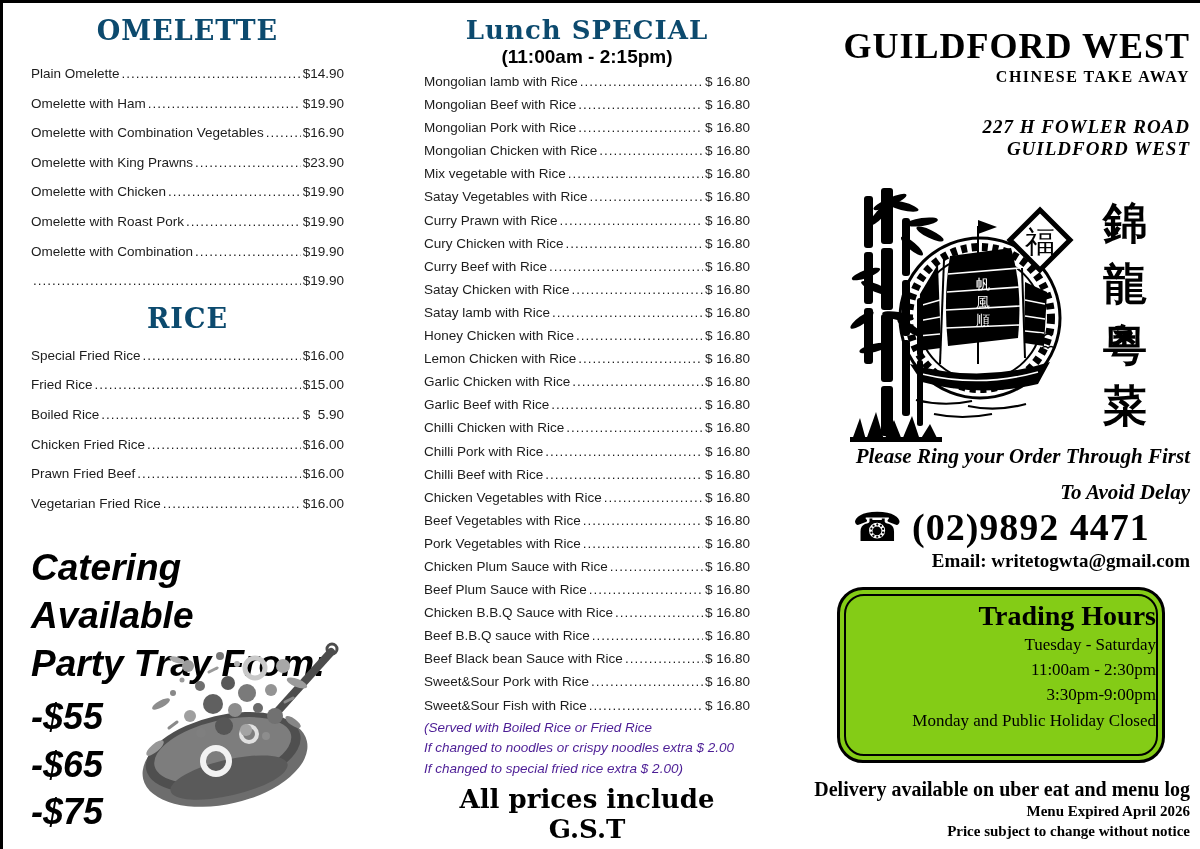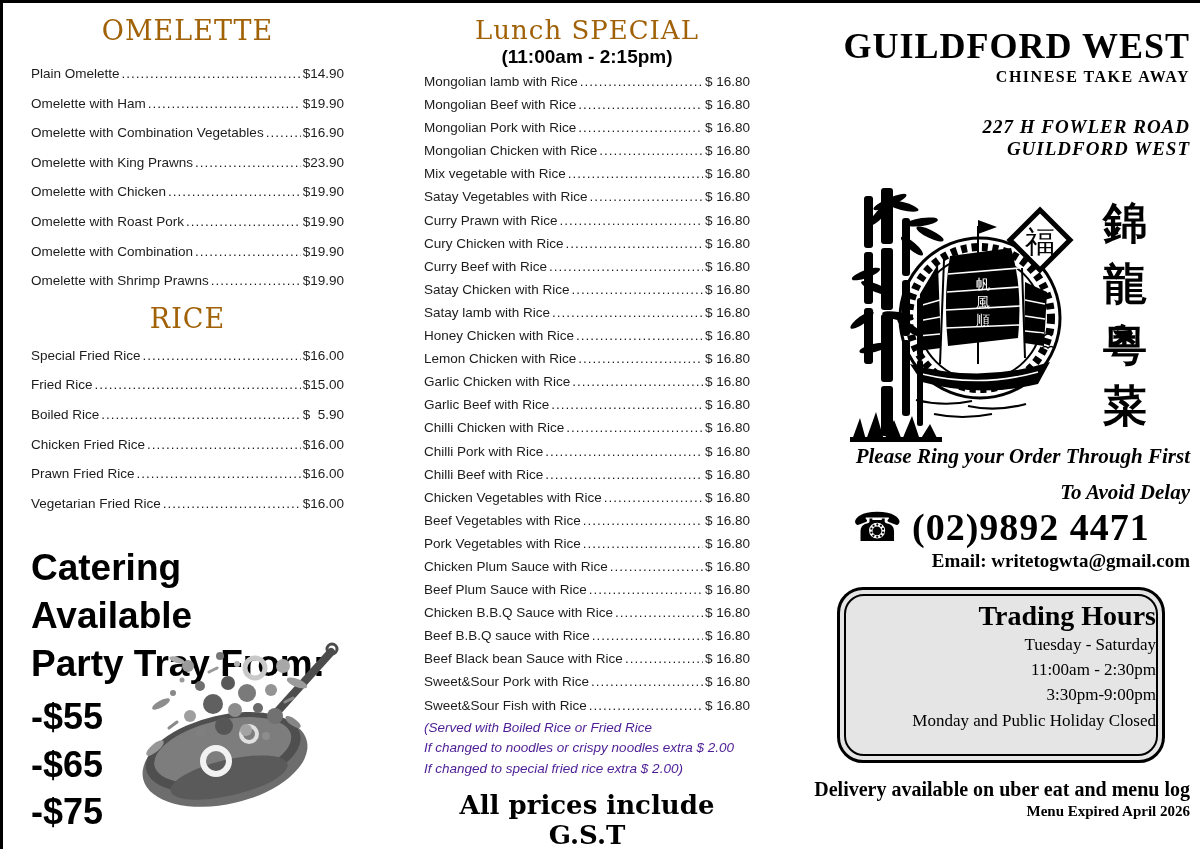--- a/index.html
+++ b/index.html
@@ -11,21 +11,21 @@
   .scan-edge-top { position:absolute; top:0; left:0; width:1200px; height:3px; background:#000; }
   .scan-edge-left { position:absolute; top:0; left:0; width:3px; height:849px; background:#000; }
 
   
   .col-left  { position:absolute; left:31px;  top:0; width:313px; }
   .col-mid   { position:absolute; left:424px; top:0; width:326px; }
   .col-right { position:absolute; left:812px; top:0; width:378px; text-align:right; }
 
   
   .sec-title {
-    font-family:"DejaVu Serif", serif; font-weight:400; color:#a16207;
+    font-family:"DejaVu Serif", serif; font-weight:700; color:#0c4a6e;
     font-size:27px; line-height:32px; text-align:center; letter-spacing:1px;
   }
   .sec-title.omelette { margin-top:15px; }
   .sec-title.rice     { margin-top:7px; }
   .sec-title.lunch    { margin-top:15px; line-height:30px; font-size:26px; }
   .lunch-sub {
     font-weight:700; font-size:19px; line-height:23px; text-align:center; color:#000;
   }
 
   
@@ -38,29 +38,29 @@
   .list-lunch    { margin-top:2px; }
   .item-name  { white-space:nowrap; color:#1c1c1c; }
   .dots { flex:1; overflow:hidden; white-space:nowrap; color:#1c1c1c; margin:0 2px; }
   .dots::after { content:"........................................................................................................................."; letter-spacing:1px; }
   .item-price { white-space:pre; text-align:right; color:#1c1c1c; }
 
   
   .lunch-notes { margin-top:1px; }
   .lunch-note { font-style:italic; font-size:13.5px; line-height:20.5px; color:#4c1d95; }
   .gst-footer {
-    margin-top:11px; font-family:"DejaVu Serif", serif; font-weight:700;
+    margin-top:5px; font-family:"DejaVu Serif", serif; font-weight:700;
     font-size:26px; line-height:30px; text-align:center; color:#000;
   }
 
   
   .catering-line {
     font-weight:900; font-size:37px; line-height:48px; color:#000; letter-spacing:0;
   }
-  .catering-block { margin-top:26px; }
+  .catering-block { margin-top:26px;font-style:italic; }
   .catering-prices { margin-top:5px; }
   .catering-price { font-weight:900; font-size:36px; line-height:47.5px; color:#000; }
   .wok-wrap { position:absolute; left:125px; top:638px; width:220px; height:175px; }
 
   
   .serif { font-family:"Liberation Serif", serif; color:#000; }
   .biz-name   { margin-top:27px; font-weight:700; font-size:36px; line-height:38px; letter-spacing:1px; }
   .biz-type   { font-weight:700; font-size:16px; line-height:24px; letter-spacing:1.5px; }
   .biz-addr   { font-weight:700; font-style:italic; font-size:19px; line-height:22px; letter-spacing:1px; }
   .addr-block { margin-top:27px; }
@@ -69,21 +69,21 @@
   .logo-char  { font-family:"DejaVu Sans", sans-serif; font-size:44px; line-height:61px; color:#000; font-weight:700; }
   .delay-1 { margin-top:12px; font-weight:700; font-style:italic; font-size:21px; line-height:24px; }
   .delay-2 { font-weight:700; font-style:italic; font-size:21px; line-height:24px; }
   .phone-row { height:46px; display:flex; justify-content:center; align-items:center; gap:10px; }
   .phone-icon { font-family:"DejaVu Sans", sans-serif; font-size:40px; line-height:40px; color:#000; }
   .phone-number { font-weight:700; font-size:38px; line-height:42px; letter-spacing:1px; }
   .email-line { font-weight:700; font-size:19px; line-height:22px; }
 
   .hours-box {
     margin:15px auto 0 auto; width:328px; height:176px;
-    border:3px solid #000; border-radius:26px; padding:4px; background:#e5e5e5;
+    border:3px solid #000; border-radius:26px; padding:4px; background:#84cc16;
   }
   .hours-inner { width:100%; height:100%; border:2px solid #000; border-radius:20px; }
   .hours-title { margin-top:4px; font-weight:700; font-size:28px; line-height:32px; }
   .hours-line  { font-weight:400; font-size:17px; line-height:25.2px; }
 
   .delivery-note { margin-top:14px; font-weight:700; font-size:20px; line-height:24px; }
   .expiry-note   { margin-top:1px; font-weight:700; font-size:15px; line-height:18px; }
   .pricechange-note { margin-top:2px; font-weight:700; font-size:15px; line-height:18px; }
 </style>
 </head>
@@ -133,21 +133,20 @@
           <span class="item-price">$19.90</span>
         </div>
 
         <div class="menu-row">
           <span class="item-name">Omelette with Combination</span>
           <span class="dots"></span>
           <span class="item-price">$19.90</span>
         </div>
 
         <div class="menu-row">
-          <span class="item-name">Omelette with Shrimp Prawns</span>
           <span class="dots"></span>
           <span class="item-price">$19.90</span>
         </div>
       </div>
 
     <div class="sec-title rice">RICE</div>
     <div class="menu-list rows-left list-rice">
 
         <div class="menu-row">
           <span class="item-name">Special Fried Rice</span>
@@ -167,21 +166,21 @@
           <span class="item-price">$  5.90</span>
         </div>
 
         <div class="menu-row">
           <span class="item-name">Chicken Fried Rice</span>
           <span class="dots"></span>
           <span class="item-price">$16.00</span>
         </div>
 
         <div class="menu-row">
-          <span class="item-name">Prawn Fried Rice</span>
+          <span class="item-name">Prawn Fried Beef</span>
           <span class="dots"></span>
           <span class="item-price">$16.00</span>
         </div>
 
         <div class="menu-row">
           <span class="item-name">Vegetarian Fried Rice</span>
           <span class="dots"></span>
           <span class="item-price">$16.00</span>
         </div>
       </div>
@@ -566,14 +565,15 @@
             <div class="serif hours-line">3:30pm-9:00pm</div>
 
 
             <div class="serif hours-line">Monday and Public Holiday Closed</div>
           </div>
       </div>
     </div>
 
     <div class="serif delivery-note">Delivery available on uber eat and menu log</div>
     <div class="serif expiry-note">Menu Expired April 2026</div>
+    <div class="serif pricechange-note">Price subject to change without notice</div>
   </div>
 </div>
 
 </body></html>

